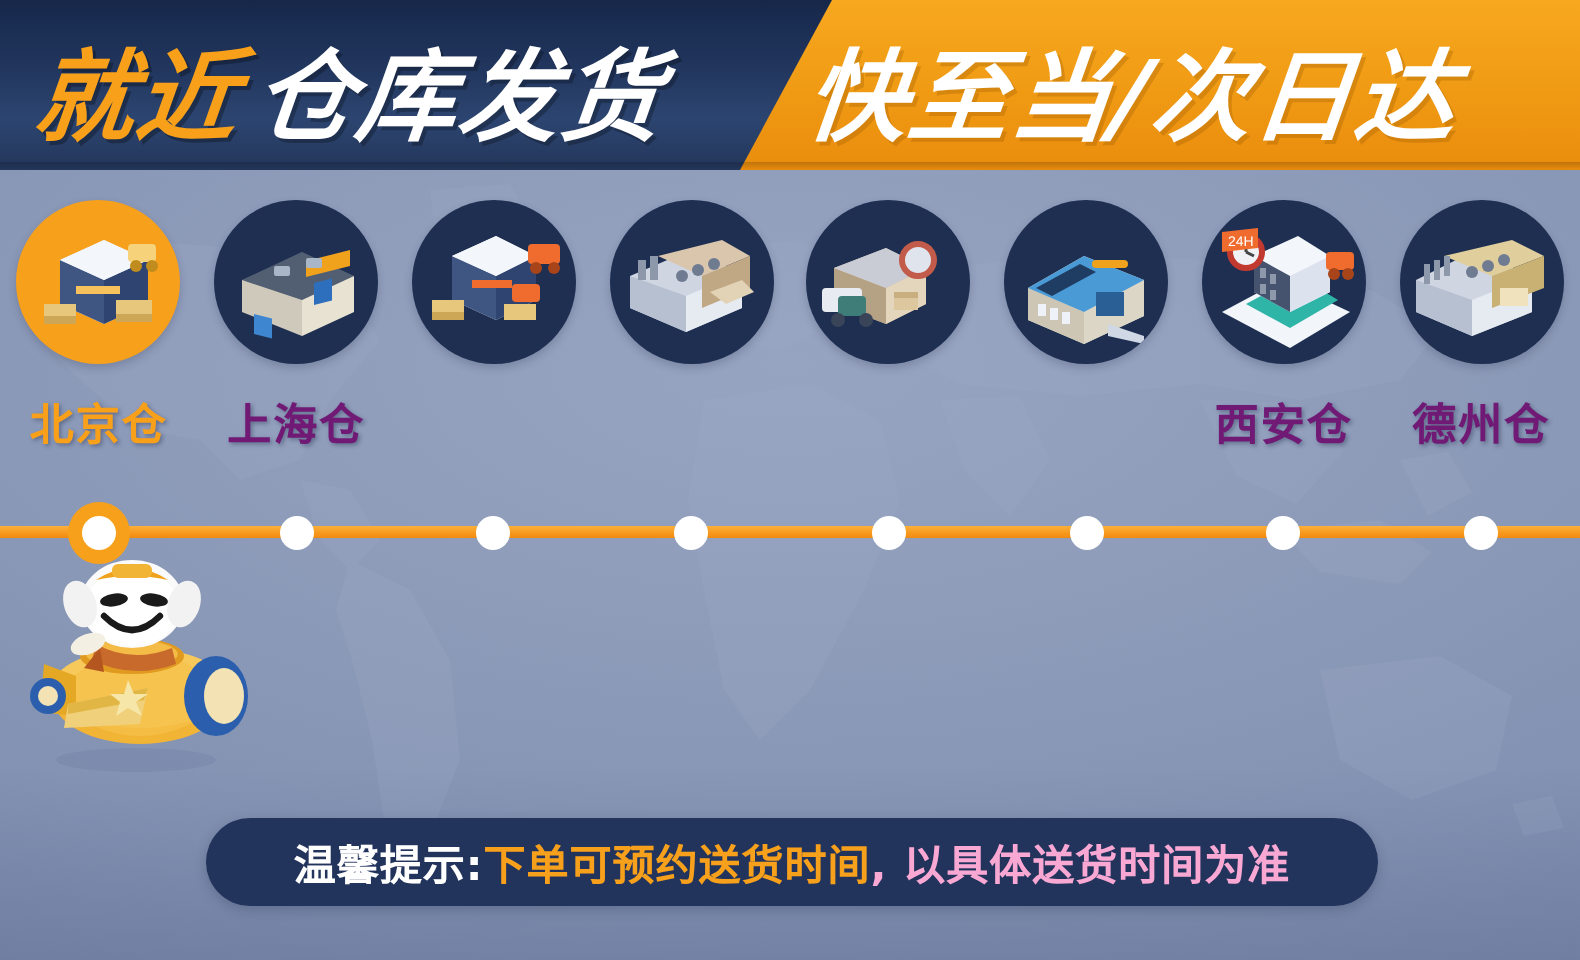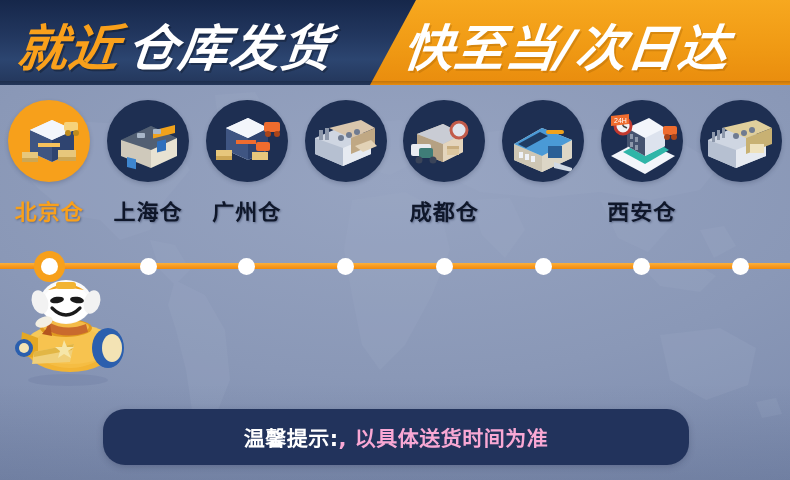--- a/index.html
+++ b/index.html
@@ -151,21 +151,21 @@
     position: absolute;
     left: 0;
     top: 0;
     width: 82px;
     height: 82px;
   }
   .wh-label {
     margin-top: 12px;
     font-size: 22px;
     font-weight: bold;
-    color: #0f172a;
+    color: #701a75;
     letter-spacing: 1px;
     text-shadow: 1px 1px 2px rgba(40,52,82,.45);
     white-space: nowrap;
   }
   .wh-item.active .wh-label {
     color: #f9a01b;
   }
 
   
   .timeline {
@@ -220,21 +220,21 @@
     width: 128px;
     height: 112px;
   }
 
   
   .tip {
     position: absolute;
     left: 103px;
     top: 409px;
     width: 586px;
-    height: 56px;
+    height: 44px;
     border-radius: 22px;
     background: #22335c;
     display: flex;
     align-items: center;
     justify-content: center;
     box-shadow: 0 2px 6px rgba(30,40,70,.25);
   }
   .tip-text {
     font-size: 21px;
     font-weight: bold;
@@ -344,21 +344,20 @@
           <rect x="30" y="40" width="20" height="4" fill="#ef6c2e"></rect>
           <rect x="10" y="50" width="16" height="8" fill="#e7c77c"></rect>
           <rect x="10" y="56" width="16" height="4" fill="#cda755"></rect>
           <rect x="46" y="52" width="16" height="8" fill="#e7c77c"></rect>
           <rect x="58" y="22" width="16" height="10" rx="2" fill="#ef6c2e"></rect>
           <circle cx="62" cy="34" r="3" fill="#a8441a"></circle>
           <circle cx="71" cy="34" r="3" fill="#a8441a"></circle>
           <rect x="50" y="42" width="14" height="9" rx="2" fill="#ef6c2e"></rect>
         </svg>
       </div>
-      <div class="wh-label">广州仓</div>
     </div>
 
     <div class="wh-item">
       <div class="wh-circle">
         <svg class="wh-icon-svg" viewBox="0 0 82 82">
           <polygon points="10,38 38,26 66,36 66,54 38,66 10,54" fill="#cfd6e2"></polygon>
           <polygon points="10,38 38,48 38,66 10,54" fill="#b6c0d1"></polygon>
           <polygon points="38,48 66,36 66,54 38,66" fill="#e6eaf1"></polygon>
           <polygon points="24,28 56,20 70,28 46,38" fill="#d9c6ad"></polygon>
           <polygon points="46,38 70,28 70,44 46,54" fill="#c0a884"></polygon>
@@ -381,21 +380,20 @@
           <polygon points="14,34 40,24 60,34 40,44" fill="#c9ccd4"></polygon>
           <circle cx="56" cy="30" r="8" fill="#e0e4ec" stroke="#c25b4a" stroke-width="3"></circle>
           <rect x="8" y="44" width="20" height="12" rx="2" fill="#e8ebf1"></rect>
           <rect x="16" y="48" width="14" height="10" rx="2" fill="#3f7d78"></rect>
           <circle cx="16" cy="60" r="3.5" fill="#3a4459"></circle>
           <circle cx="30" cy="60" r="3.5" fill="#3a4459"></circle>
           <rect x="44" y="46" width="12" height="9" fill="#ddc79f"></rect>
           <rect x="44" y="46" width="12" height="3" fill="#c9ae80"></rect>
         </svg>
       </div>
-      <div class="wh-label">成都仓</div>
     </div>
 
     <div class="wh-item">
       <div class="wh-circle">
         <svg class="wh-icon-svg" viewBox="0 0 82 82">
           <polygon points="12,44 40,28 70,40 70,58 40,72 12,60" fill="#e8e2d2"></polygon>
           <polygon points="12,44 40,56 40,72 12,60" fill="#cdc6b4"></polygon>
           <polygon points="40,56 70,40 70,58 40,72" fill="#dcd6c6"></polygon>
           <polygon points="12,44 40,28 70,40 40,56" fill="#4a9ad6"></polygon>
           <polygon points="16,44 38,32 46,36 24,48" fill="#1f3c63"></polygon>
@@ -450,20 +448,21 @@
             <rect x="12" y="32" width="3" height="10"></rect>
             <rect x="17" y="30" width="3" height="10"></rect>
             <rect x="22" y="28" width="3" height="10"></rect>
           </g>
           <circle cx="36" cy="36" r="3" fill="#6f7b91"></circle>
           <circle cx="44" cy="33" r="3" fill="#6f7b91"></circle>
           <circle cx="52" cy="30" r="3" fill="#6f7b91"></circle>
           <rect x="50" y="44" width="14" height="9" fill="#efe2bd"></rect>
         </svg>
       </div>
+      <div class="wh-label">德州仓</div>
     </div>
 
   </div>
 
   <div class="timeline">
     <div class="timeline-line"></div>
     <div class="timeline-dots">
       <div class="dot-cell active">
           <span class="dot"></span>
         </div>
@@ -530,17 +529,18 @@
     <ellipse cx="53" cy="22" rx="7" ry="3.2" fill="#1a1a1a" transform="rotate(-8 53 22)"></ellipse>
     <ellipse cx="73" cy="22" rx="7" ry="3.2" fill="#1a1a1a" transform="rotate(8 73 22)"></ellipse>
     <path d="M48 30 q14 14 28 0" fill="none" stroke="#1a1a1a" stroke-width="3.2" stroke-linecap="round"></path>
 
     <ellipse cx="40" cy="44" rx="9" ry="5" fill="#f3efe2" transform="rotate(-20 40 44)"></ellipse>
   </svg>
 
   <div class="tip">
     <div class="tip-text">
       <span class="tip-a">温馨提示: </span>
+      <span class="tip-b">下单可预约送货时间</span>
       <span class="tip-c">, 以具体送货时间为准</span>
     </div>
   </div>
 
 </div>
 
 </body></html>

